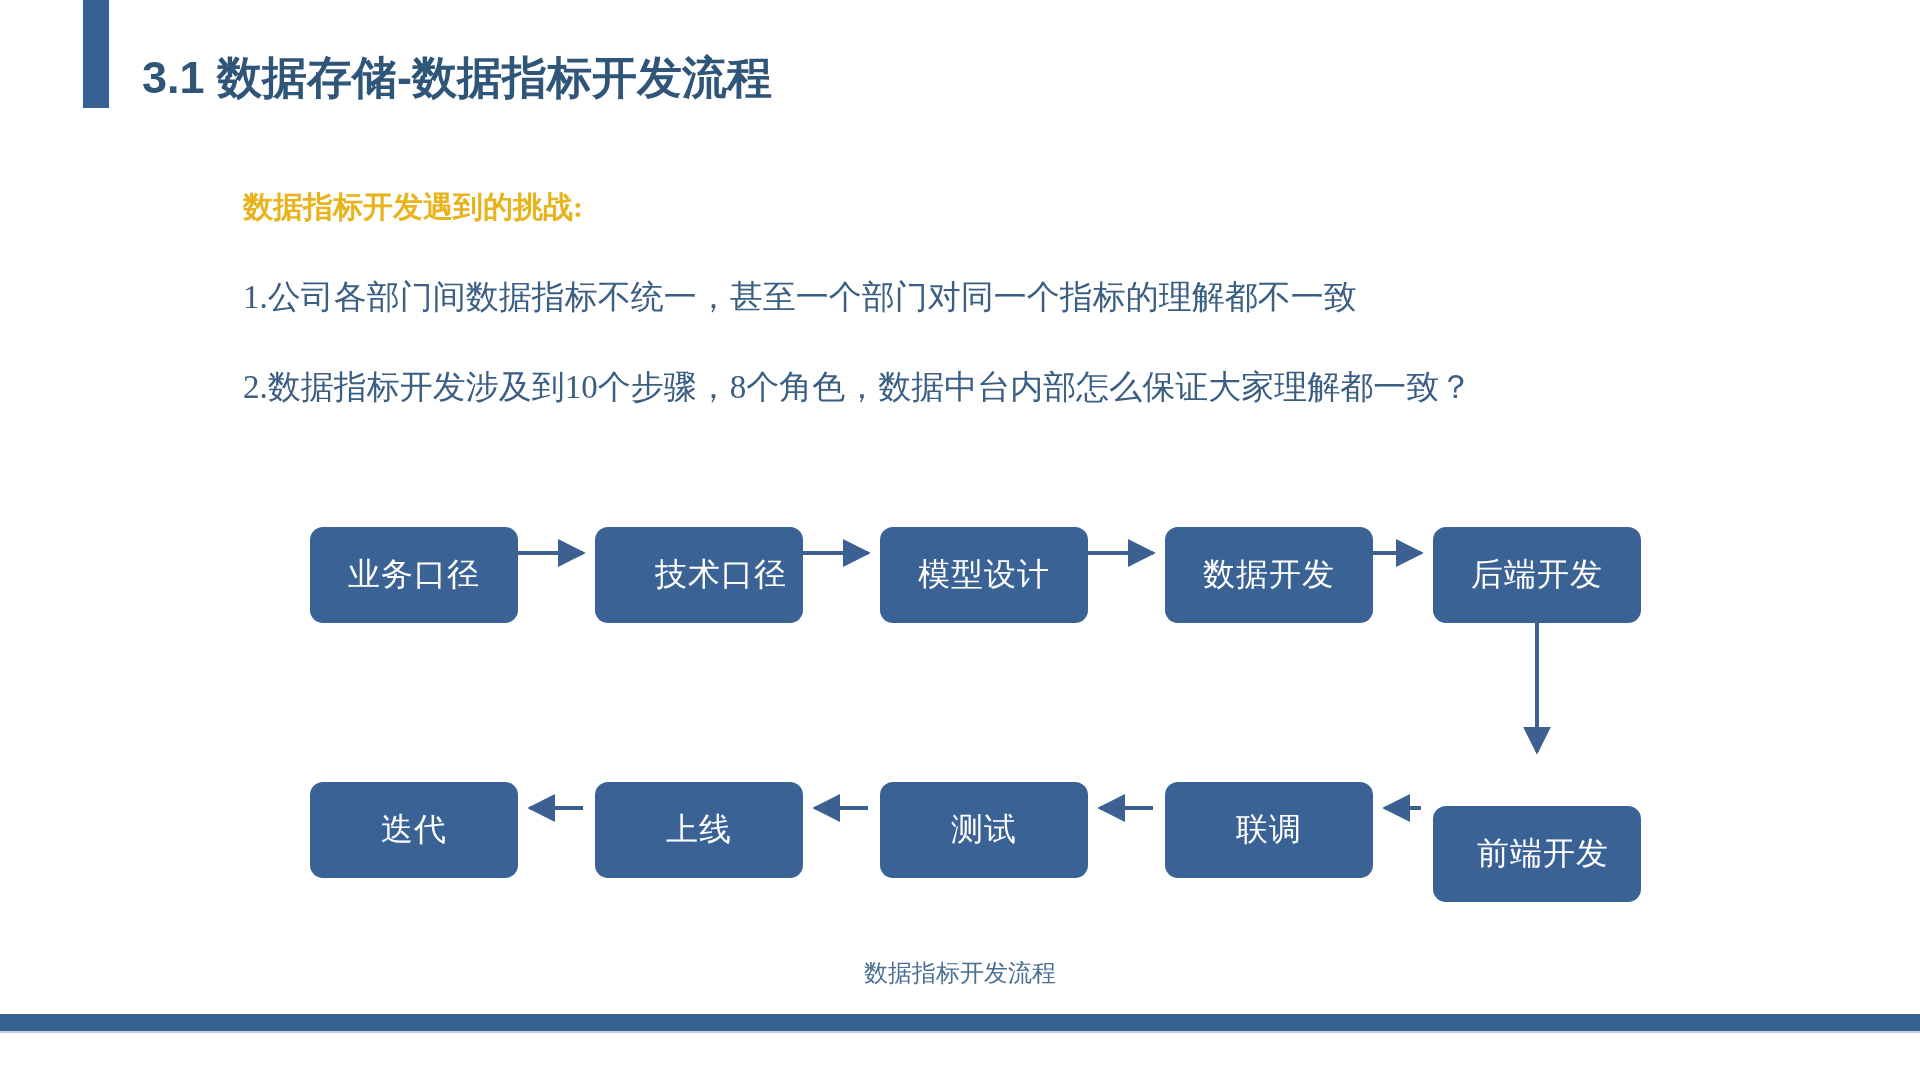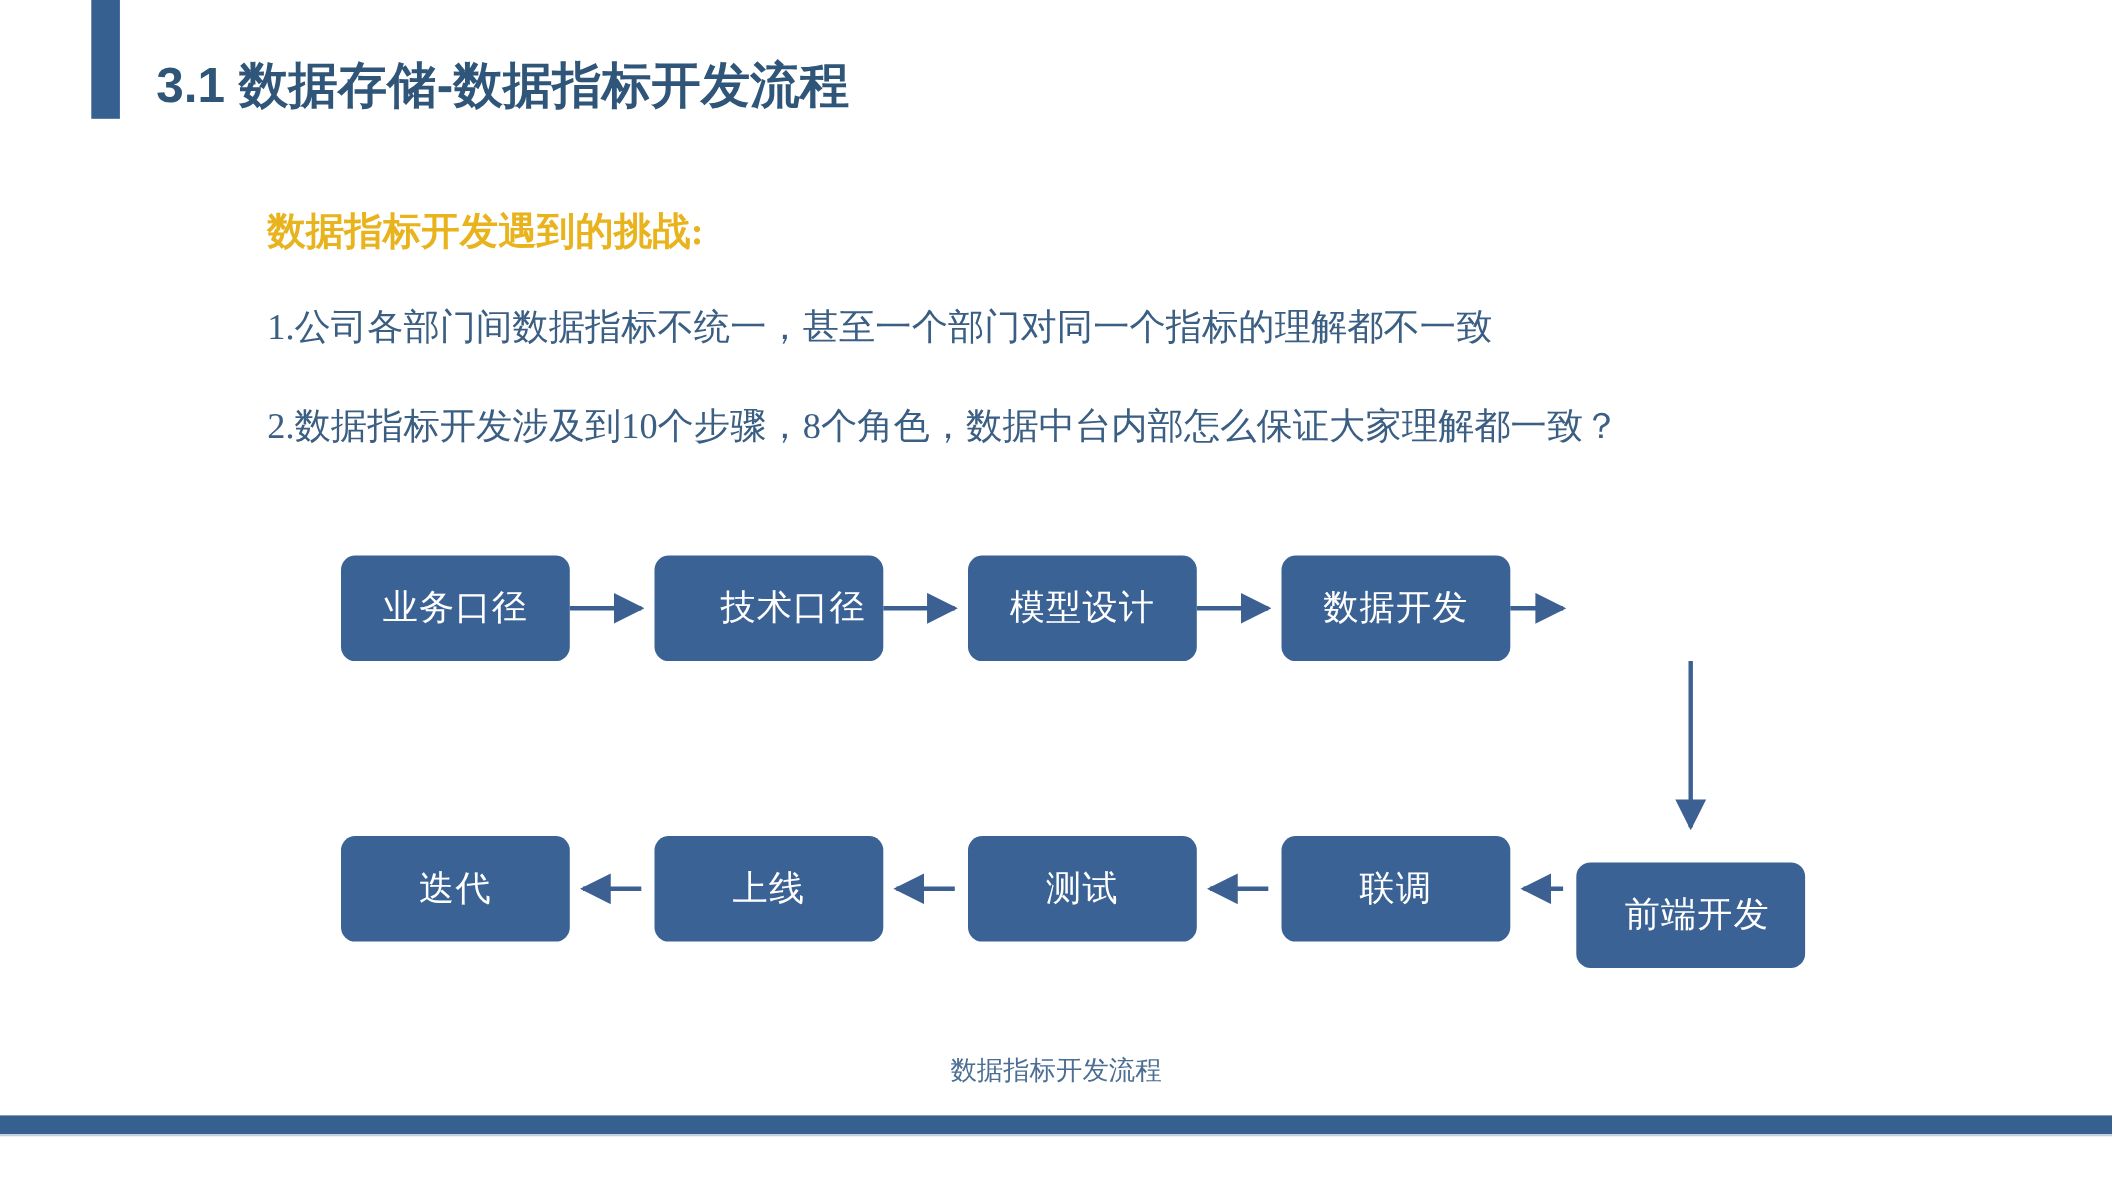--- a/index.html
+++ b/index.html
@@ -31,21 +31,21 @@
     color: #2F5579;
     letter-spacing: 0px;
     white-space: nowrap;
   }
 
   
   #challenge-heading {
     position: absolute;
     left: 243px; top: 187px;
     font-family: "Liberation Serif", "DejaVu Serif", serif;
-    font-size: 35px;
+    font-size: 30px;
     font-weight: bold;
     color: #E8B31C;
     white-space: nowrap;
   }
   .bullet-line {
     position: absolute;
     font-family: "Liberation Serif", "DejaVu Serif", serif;
     font-size: 33px;
     color: #3B5E83;
     white-space: nowrap;
@@ -60,20 +60,21 @@
     width: 1920px; height: 1080px;
   }
   .flow-box {
     position: absolute;
     width: 208px; height: 96px;
     background: #3A6295;
     border-radius: 13px;
     display: flex;
     align-items: center;
     justify-content: center;
+    margin-top: 22px;
   }
   .flow-box-label {
     font-family: "Liberation Serif", "DejaVu Serif", serif;
     font-size: 32px;
     color: #FFFFFF;
     white-space: nowrap;
     letter-spacing: 1px;
   }
   #flow-svg {
     position: absolute;
@@ -148,20 +149,23 @@
     </div>
     <div class="flow-box" style="left:595px; top:505px;padding-left:44px;">
       <span class="flow-box-label">技术口径</span>
     </div>
     <div class="flow-box" style="left:880px; top:505px;">
       <span class="flow-box-label">模型设计</span>
     </div>
     <div class="flow-box" style="left:1165px; top:505px;">
       <span class="flow-box-label">数据开发</span>
     </div>
+    <div class="flow-box" style="left:1433px; top:505px;">
+      <span class="flow-box-label">后端开发</span>
+    </div>
 
     <div class="flow-box" style="left:1433px; top:784px;padding-left:12px;">
       <span class="flow-box-label">前端开发</span>
     </div>
     <div class="flow-box" style="left:880px; top:760px;">
       <span class="flow-box-label">测试</span>
     </div>
     <div class="flow-box" style="left:1165px; top:760px;">
       <span class="flow-box-label">联调</span>
     </div>

